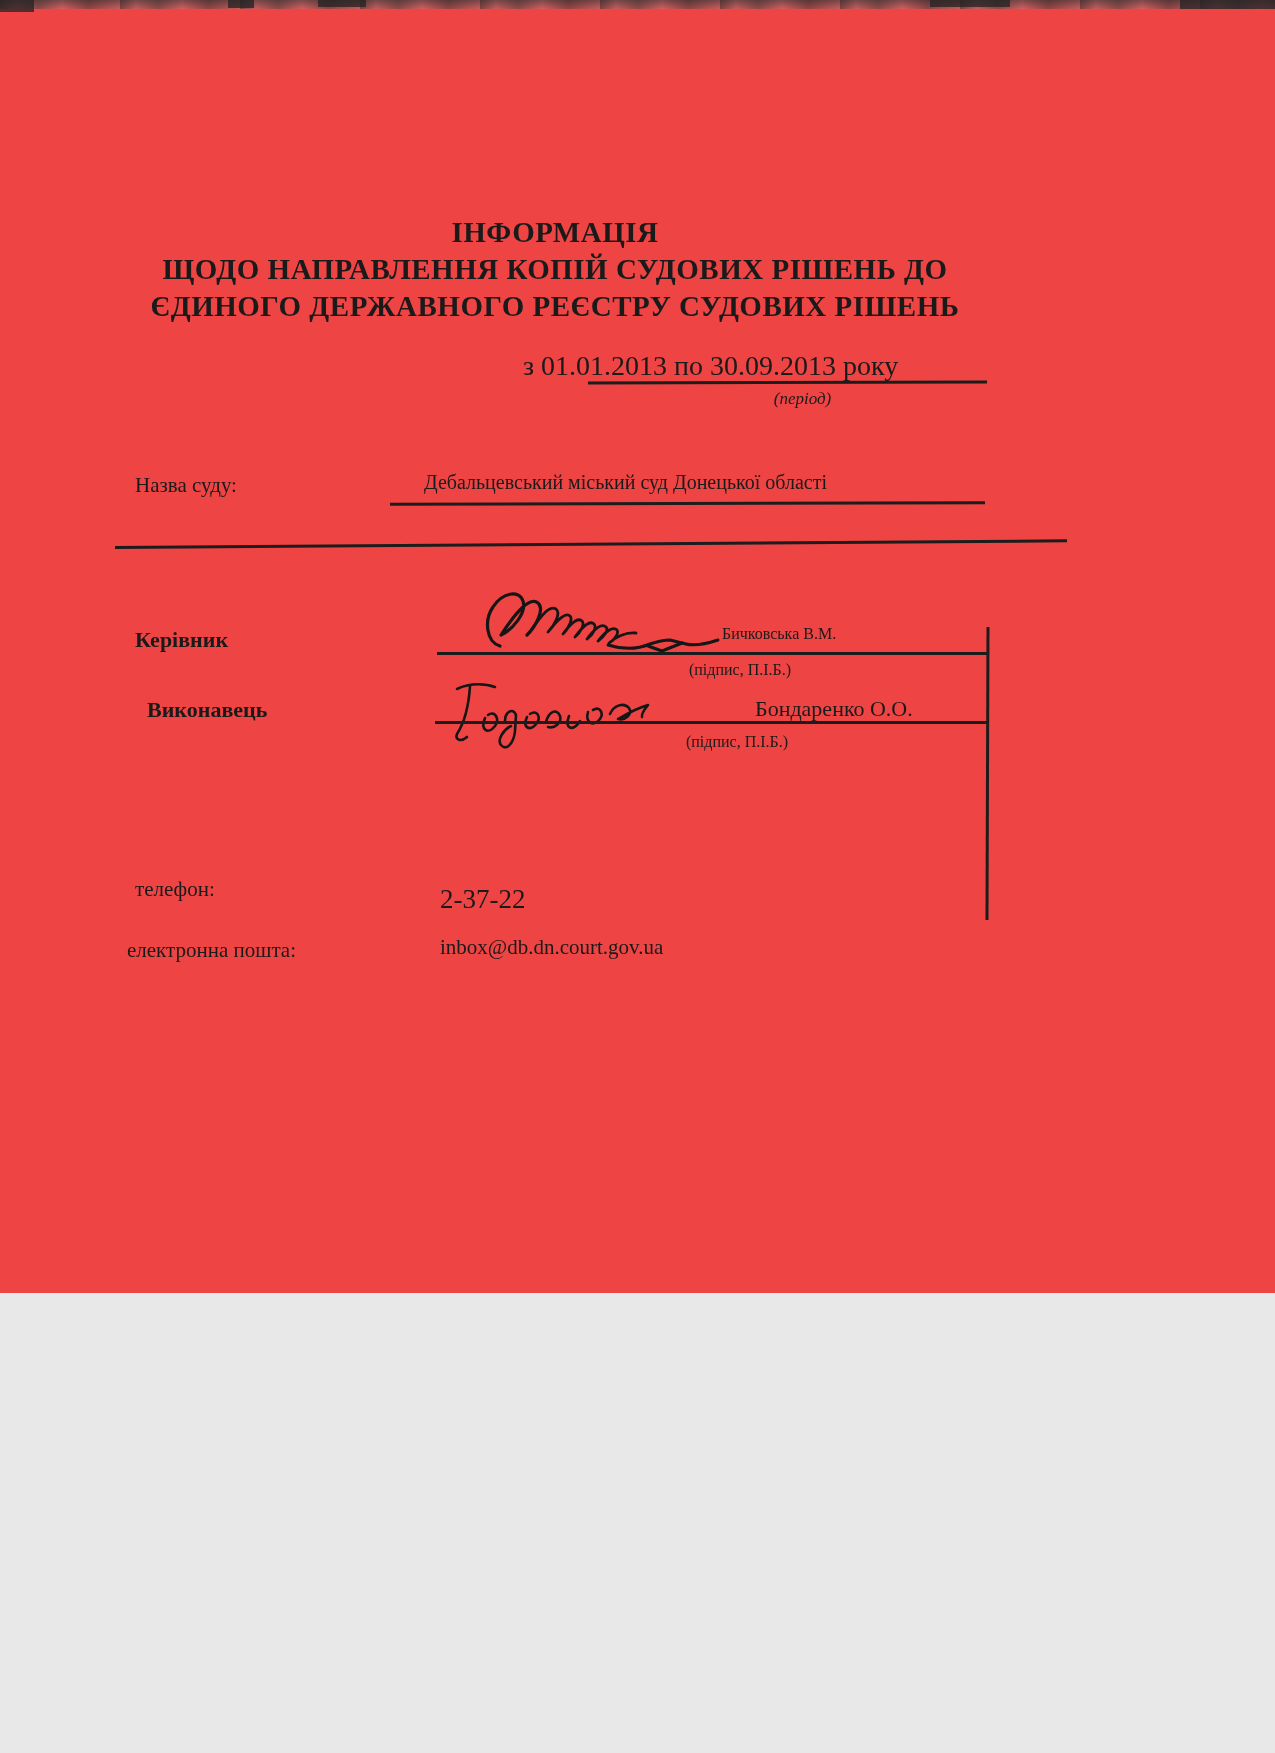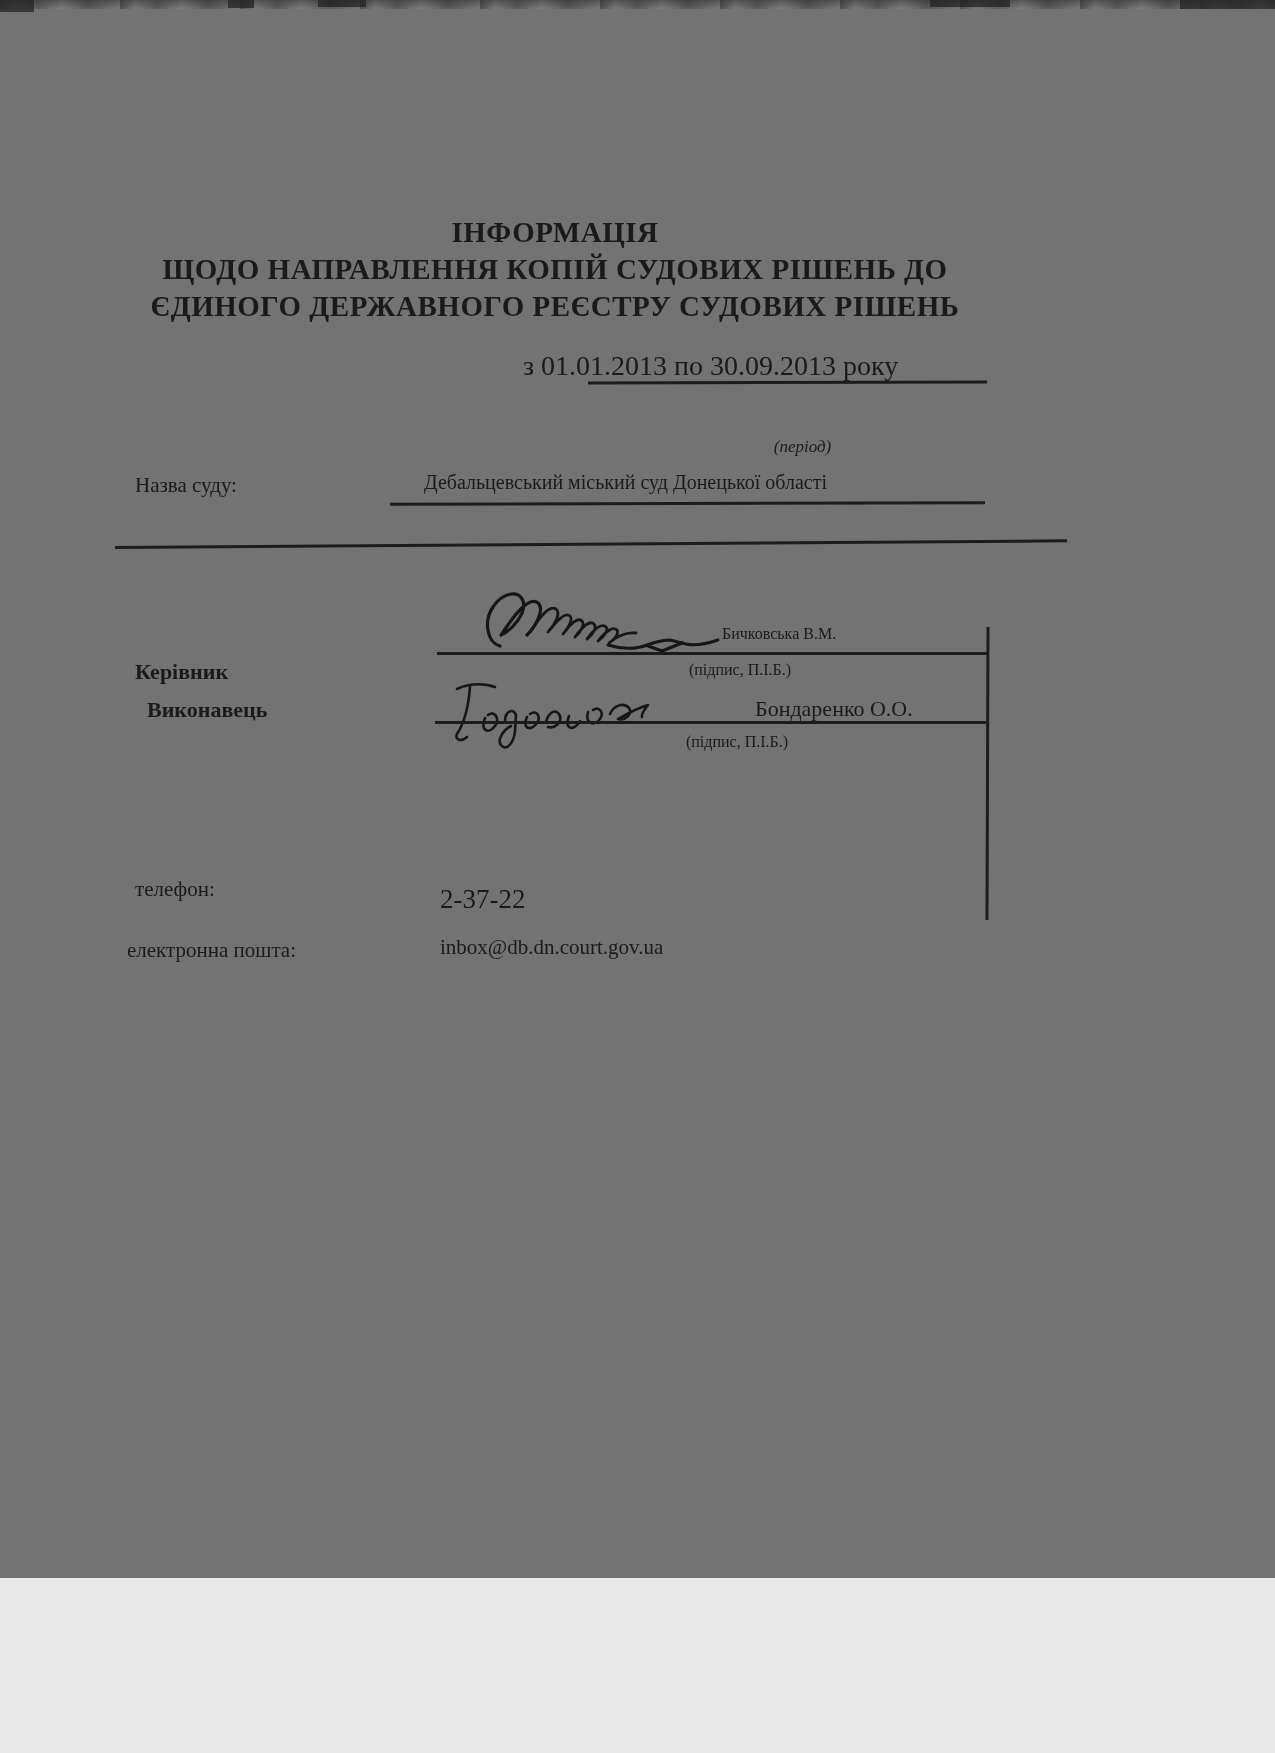--- a/index.html
+++ b/index.html
@@ -3,23 +3,23 @@
 <meta charset="utf-8">
 <style>
   html, body {
     margin: 0;
     padding: 0;
     background: #e8e8e8;
   }
   .page {
     position: relative;
     width: 1275px;
-    height: 1578px;
+    height: 1293px;
     margin: 0 auto;
-    background: #737373;
+    background: #ef4444;
     overflow: hidden;
     font-family: "Liberation Serif", "DejaVu Serif", serif;
     color: #1a1a1a;
   }
   .abs { position: absolute; }
 
   
   .scan-noise {
     left: 0; top: 0; width: 1275px; height: 9px;
     background:
@@ -44,32 +44,31 @@
     font-size: 28px;
     white-space: nowrap;
   }
   .rule { background: #1c1c1c; }
   .period-underline { left: 588px; top: 381px; width: 399px; height: 3px; transform: rotate(-0.15deg); }
   .period-caption {
     left: 700px; top: 389px; width: 205px;
     text-align: center;
     font-style: italic;
     font-size: 17px;
-    margin-top: 48px;
   }
 
   .label-sm { font-size: 21px; white-space: nowrap; }
   .court-label { left: 135px; top: 473px; }
   .court-value { left: 424px; top: 471px; font-size: 20px; white-space: nowrap; }
   .court-underline { left: 390px; top: 502px; width: 595px; height: 2.5px; transform: rotate(-0.15deg); }
 
   .section-divider { left: 115px; top: 546px; width: 952px; height: 3px; transform: rotate(-0.4deg); transform-origin: left center; }
 
   .role-label { font-size: 22px; font-weight: bold; white-space: nowrap; }
-  .head-role { left: 135px; top: 627px; margin-top: 32px; }
+  .head-role { left: 135px; top: 627px; }
   .head-sig { left: 478px; top: 582px; }
   .head-name { left: 722px; top: 625px; font-size: 16px; white-space: nowrap; }
   .head-underline { left: 437px; top: 652px; width: 551px; height: 2.5px; }
   .head-caption { left: 655px; top: 661px; width: 170px; text-align: center; font-size: 16px; white-space: nowrap; }
 
   .exec-role { left: 147px; top: 697px; }
   .exec-sig { left: 443px; top: 676px; }
   .exec-name { left: 755px; top: 696px; font-size: 22px; white-space: nowrap; }
   .exec-underline { left: 435px; top: 721px; width: 553px; height: 2.5px; }
   .exec-caption { left: 652px; top: 733px; width: 170px; text-align: center; font-size: 16px; white-space: nowrap; }

